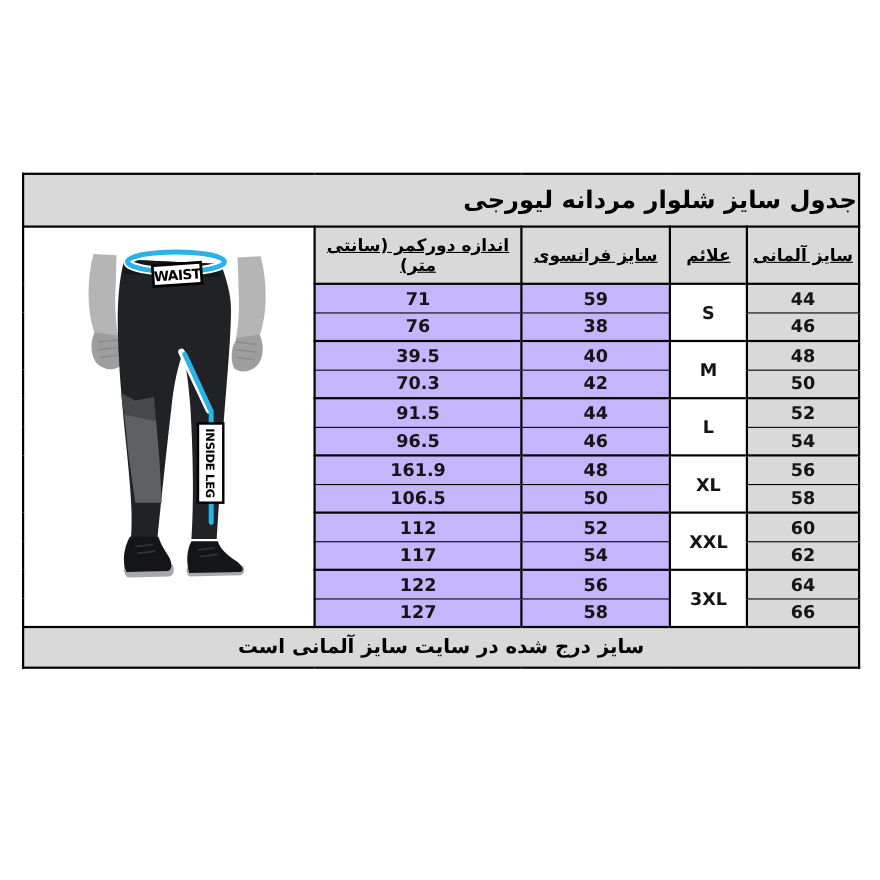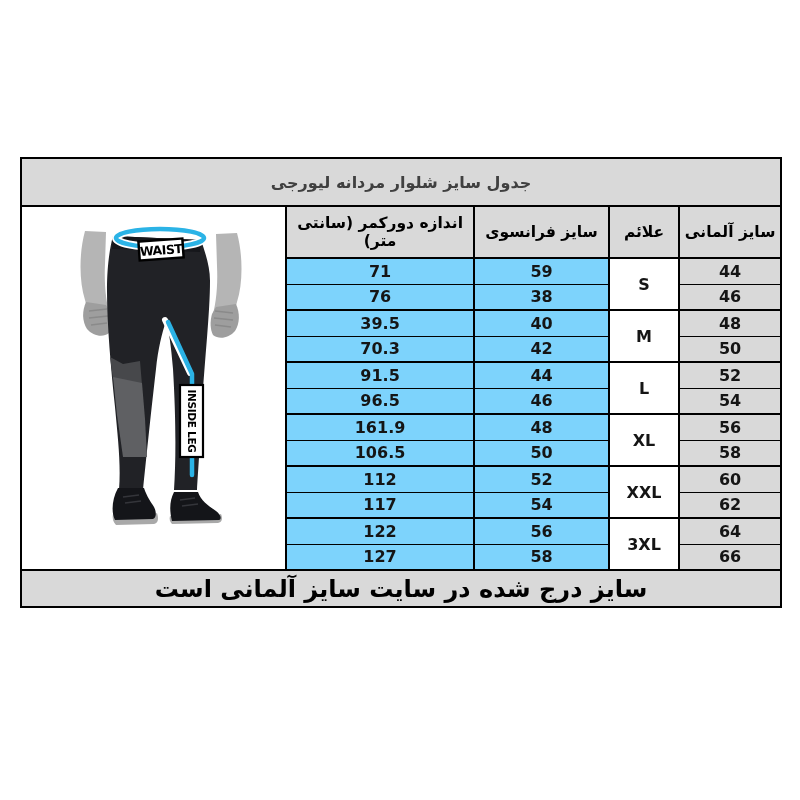--- a/index.html
+++ b/index.html
@@ -24,56 +24,57 @@
   }
 
   tr.title-row  { height: 48px; }
   tr.header-row { height: 52px; }
   tr.data-row   { height: 26px; }
   tr.footer-row { height: 37px; }
 
   td.title-cell {
     background: #d9d9d9;
     border: 2px solid #000;
-    text-align: center; vertical-align: middle;
-    font-size: 16px; font-weight: bold; color: #404040;
+    text-align: right; vertical-align: middle;
+    font-size: 22px; font-weight: bold; color: #000000;
   }
 
   th.hcell {
     background: #d9d9d9;
     border: 2px solid #000;
     text-align: center; vertical-align: middle;
     font-size: 15.5px; font-weight: bold; color: #000;
     padding: 0 4px;
+    text-decoration: underline;
   }
 
   td.image-cell {
     background: #ffffff;
     border: 2px solid #000;
     vertical-align: middle; text-align: center;
     padding: 0;
   }
 
   tr.data-row td {
     border: 1px solid #000;
     border-left-width: 2px; border-right-width: 2px;
     text-align: center; vertical-align: middle;
     font-size: 16px; font-weight: 600; color: #151515;
     padding: 0;
   }
   tr.data-row.group-start td { border-top-width: 2px; }
   td.german-cell { background: #d9d9d9; }
   td.symbol-cell { background: #ffffff; font-size: 16.5px; }
-  td.french-cell, td.waist-cell { background: #7dd3fc; margin-left: 19px; }
+  td.french-cell, td.waist-cell { background: #c4b5fd; margin-left: 19px; }
 
   tr.footer-row td {
     background: #d9d9d9;
     border: 2px solid #000;
     text-align: center; vertical-align: middle;
-    font-size: 24px; font-weight: bold; color: #000;
+    font-size: 18px; font-weight: bold; color: #000;
   }
 
   svg text { font-family: "DejaVu Sans", sans-serif; }
 </style>
 </head>
 <body>
 
 <div class="canvas">
   <div class="table-wrap">
     <table class="size-table">

